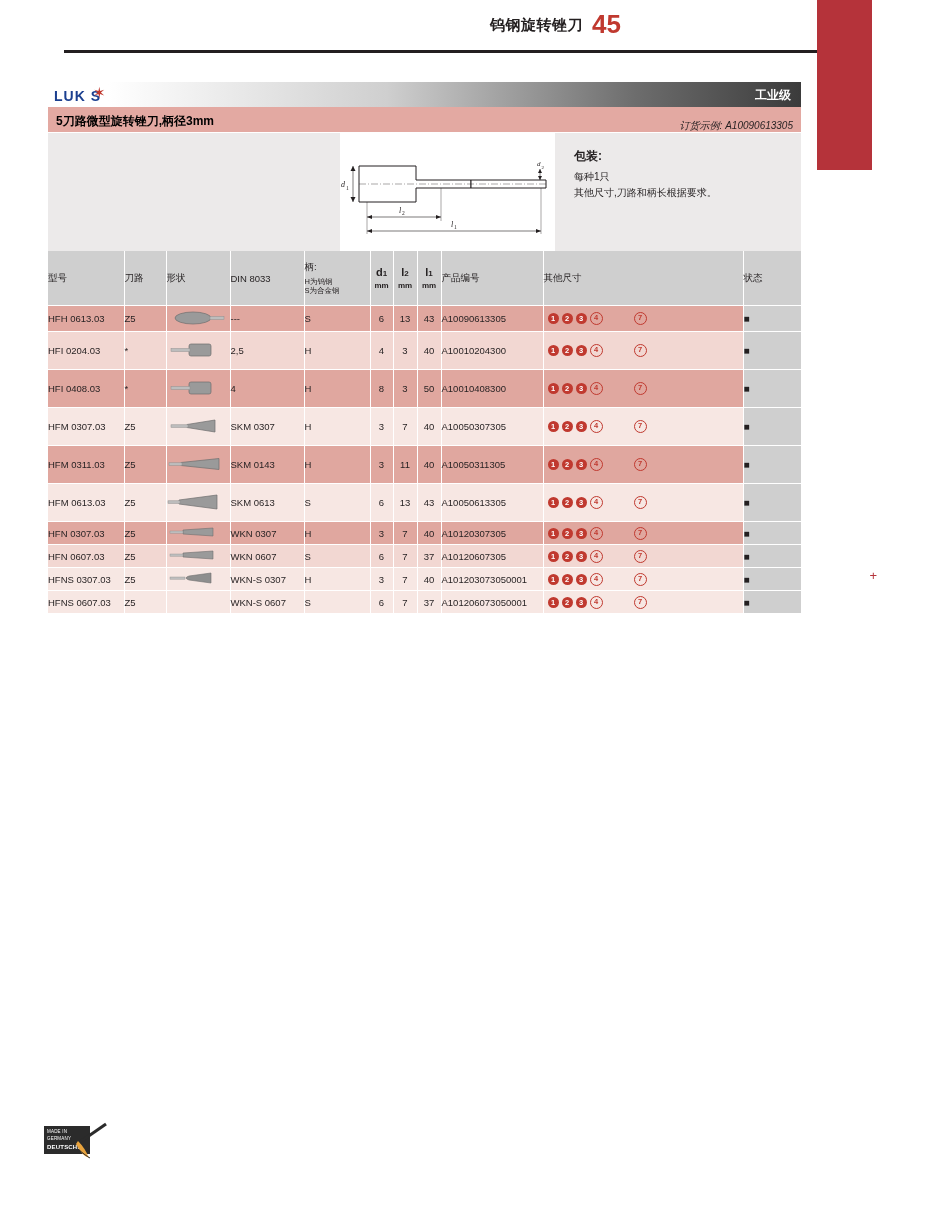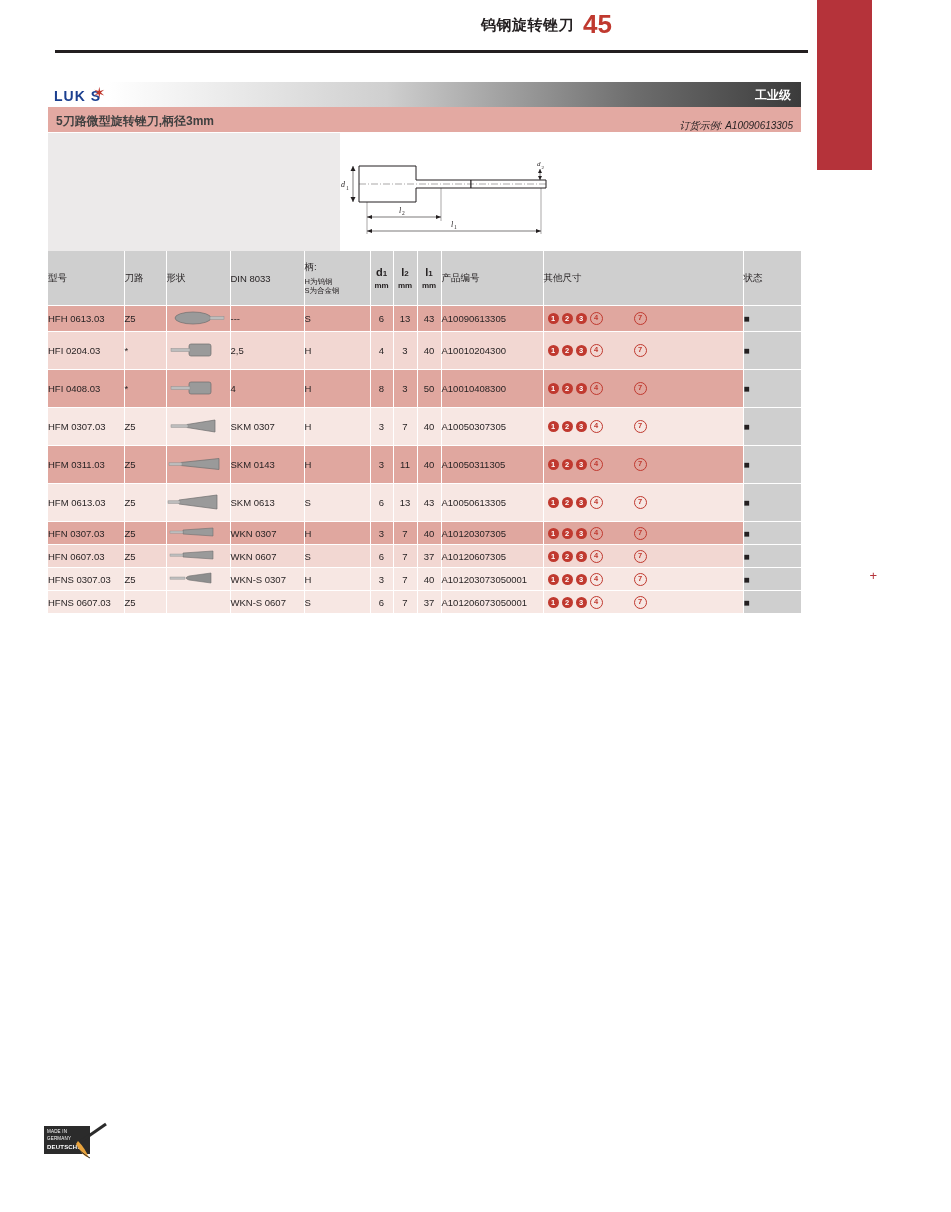--- a/index.html
+++ b/index.html
@@ -12,21 +12,21 @@
     height: 1212px;
     position: relative;
     font-family: "Liberation Sans", sans-serif;
     color: #231f20;
     overflow: hidden;
   }
 
   
   .page-header {
     position: absolute;
-    left: 7px;
+    left: 16px;
     top: 0;
     width: 753px;
     height: 52px;
     text-align: right;
   }
   .header-title {
     position: absolute;
     right: 186px;
     top: 16px;
     font-size: 15px;
@@ -116,21 +116,21 @@
     height: 25px;
     background: #e3a9a2;
     border-bottom: 1px solid #ffffff;
   }
   .title-bar .t-left {
     position: absolute;
     left: 8px;
     top: 6px;
     font-size: 12px;
     font-weight: bold;
-    color: #404040;
+    color: #000000;
   }
   .title-bar .t-right {
     position: absolute;
     right: 8px;
     top: 12px;
     font-size: 10px;
     font-style: italic;
     color: #231f20;
   }
 
@@ -363,20 +363,25 @@
       <line x1="26" y1="98" x2="200" y2="98" stroke="#231f20" stroke-width="0.6"></line>
       <polygon points="26,98 31,96 31,100" fill="#231f20"></polygon>
       <polygon points="200,98 195,96 195,100" fill="#231f20"></polygon>
       <text x="110" y="94" font-family="Liberation Serif, serif" font-size="8" font-style="italic" fill="#231f20">l</text>
       <text x="113" y="96" font-family="Liberation Serif, serif" font-size="5.5" fill="#231f20">1</text>
 
       <line x1="26" y1="69" x2="26" y2="101" stroke="#231f20" stroke-width="0.4"></line>
       <line x1="100" y1="55" x2="100" y2="88" stroke="#231f20" stroke-width="0.4"></line>
       <line x1="200" y1="55" x2="200" y2="101" stroke="#231f20" stroke-width="0.4"></line>
     </svg>
+  </div>
+  <div class="diagram-right">
+    <div class="pack-title">包装:</div>
+    <div class="pack-line1">每种1只</div>
+    <div class="pack-line2">其他尺寸,刀路和柄长根据要求。</div>
   </div>
 </div>
 
 <div class="table-wrap">
   <table class="spec">
     <colgroup>
       <col style="width:76px">
         <col style="width:42px">
         <col style="width:64px">
         <col style="width:74px">

